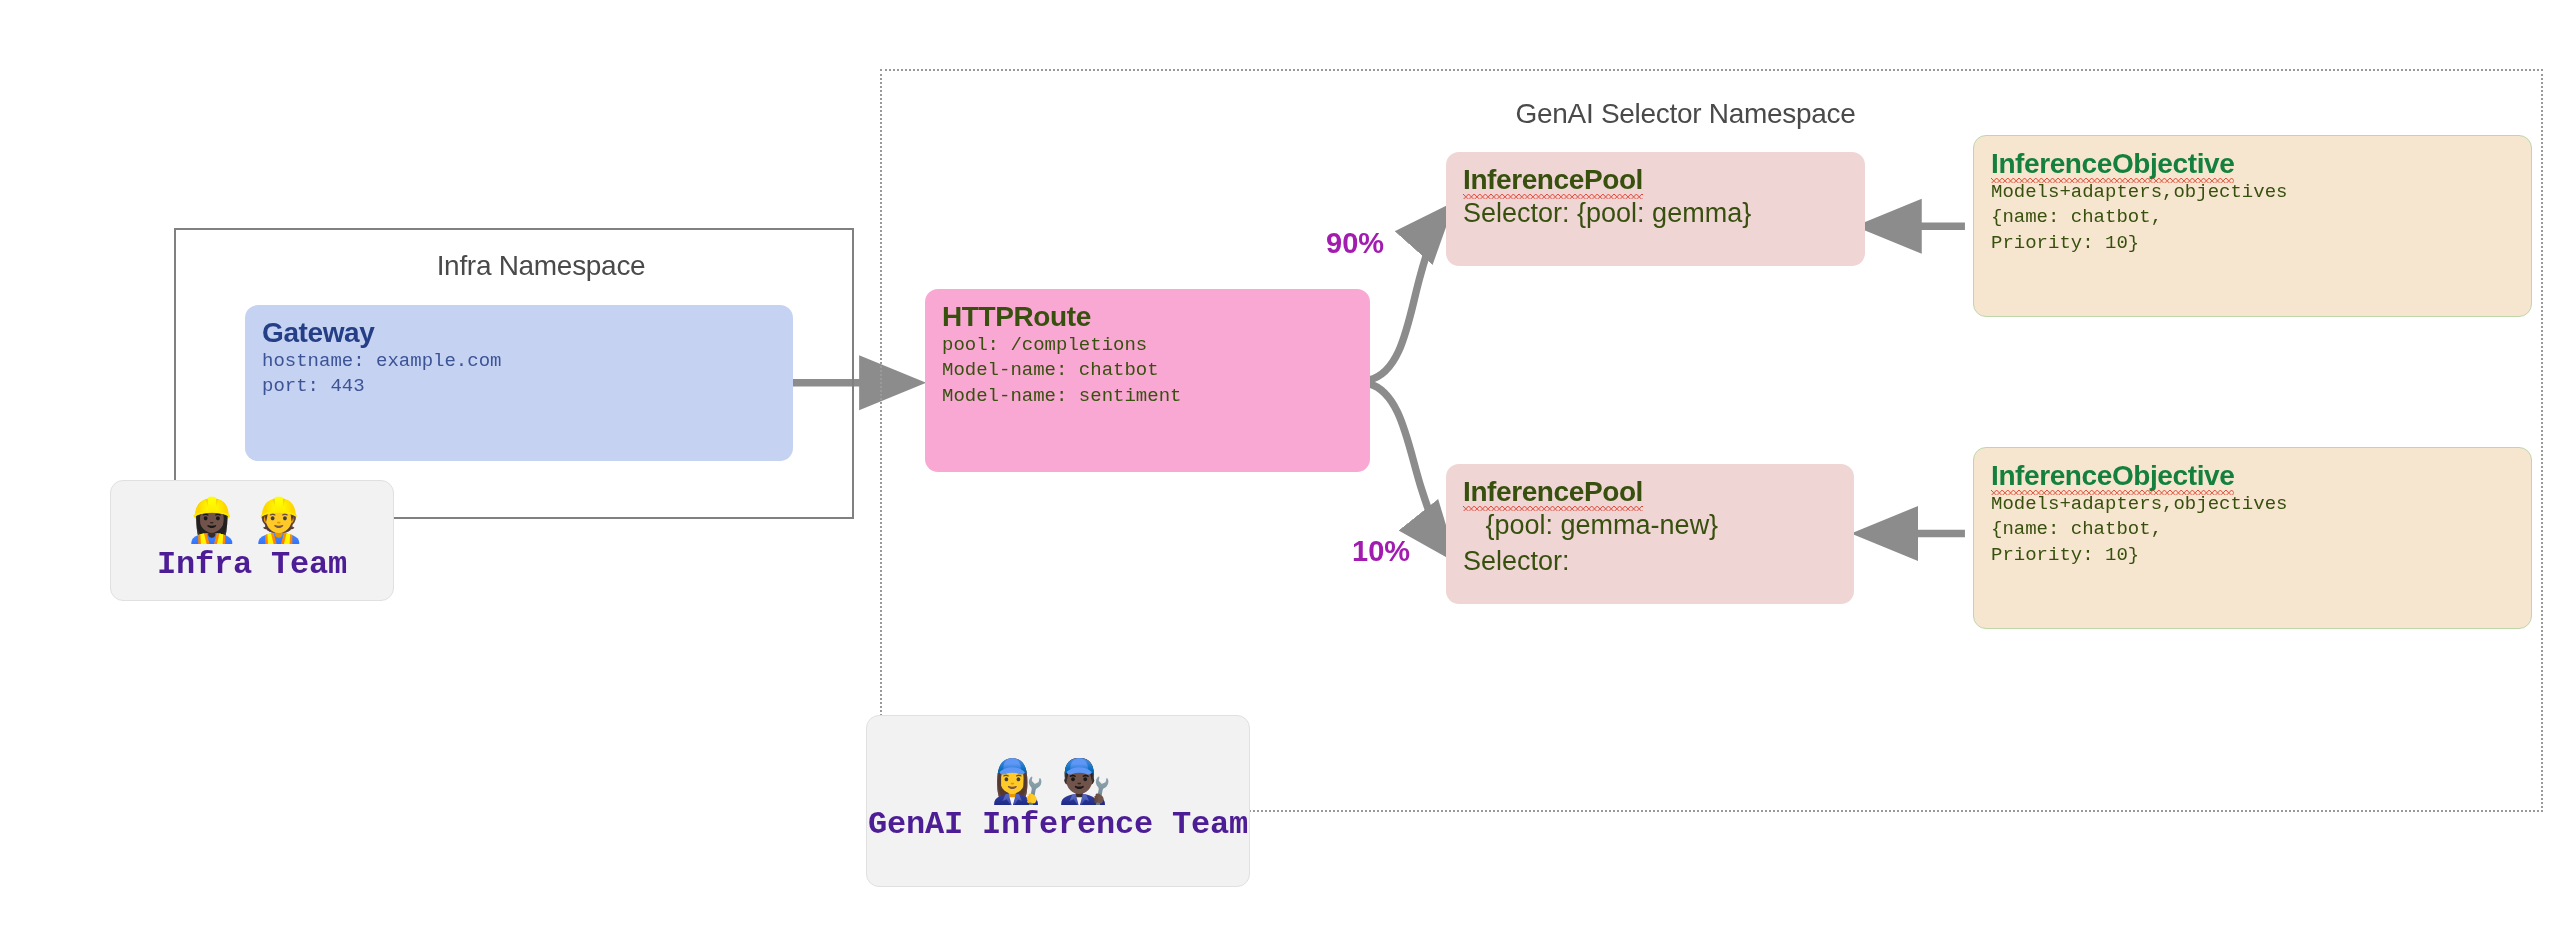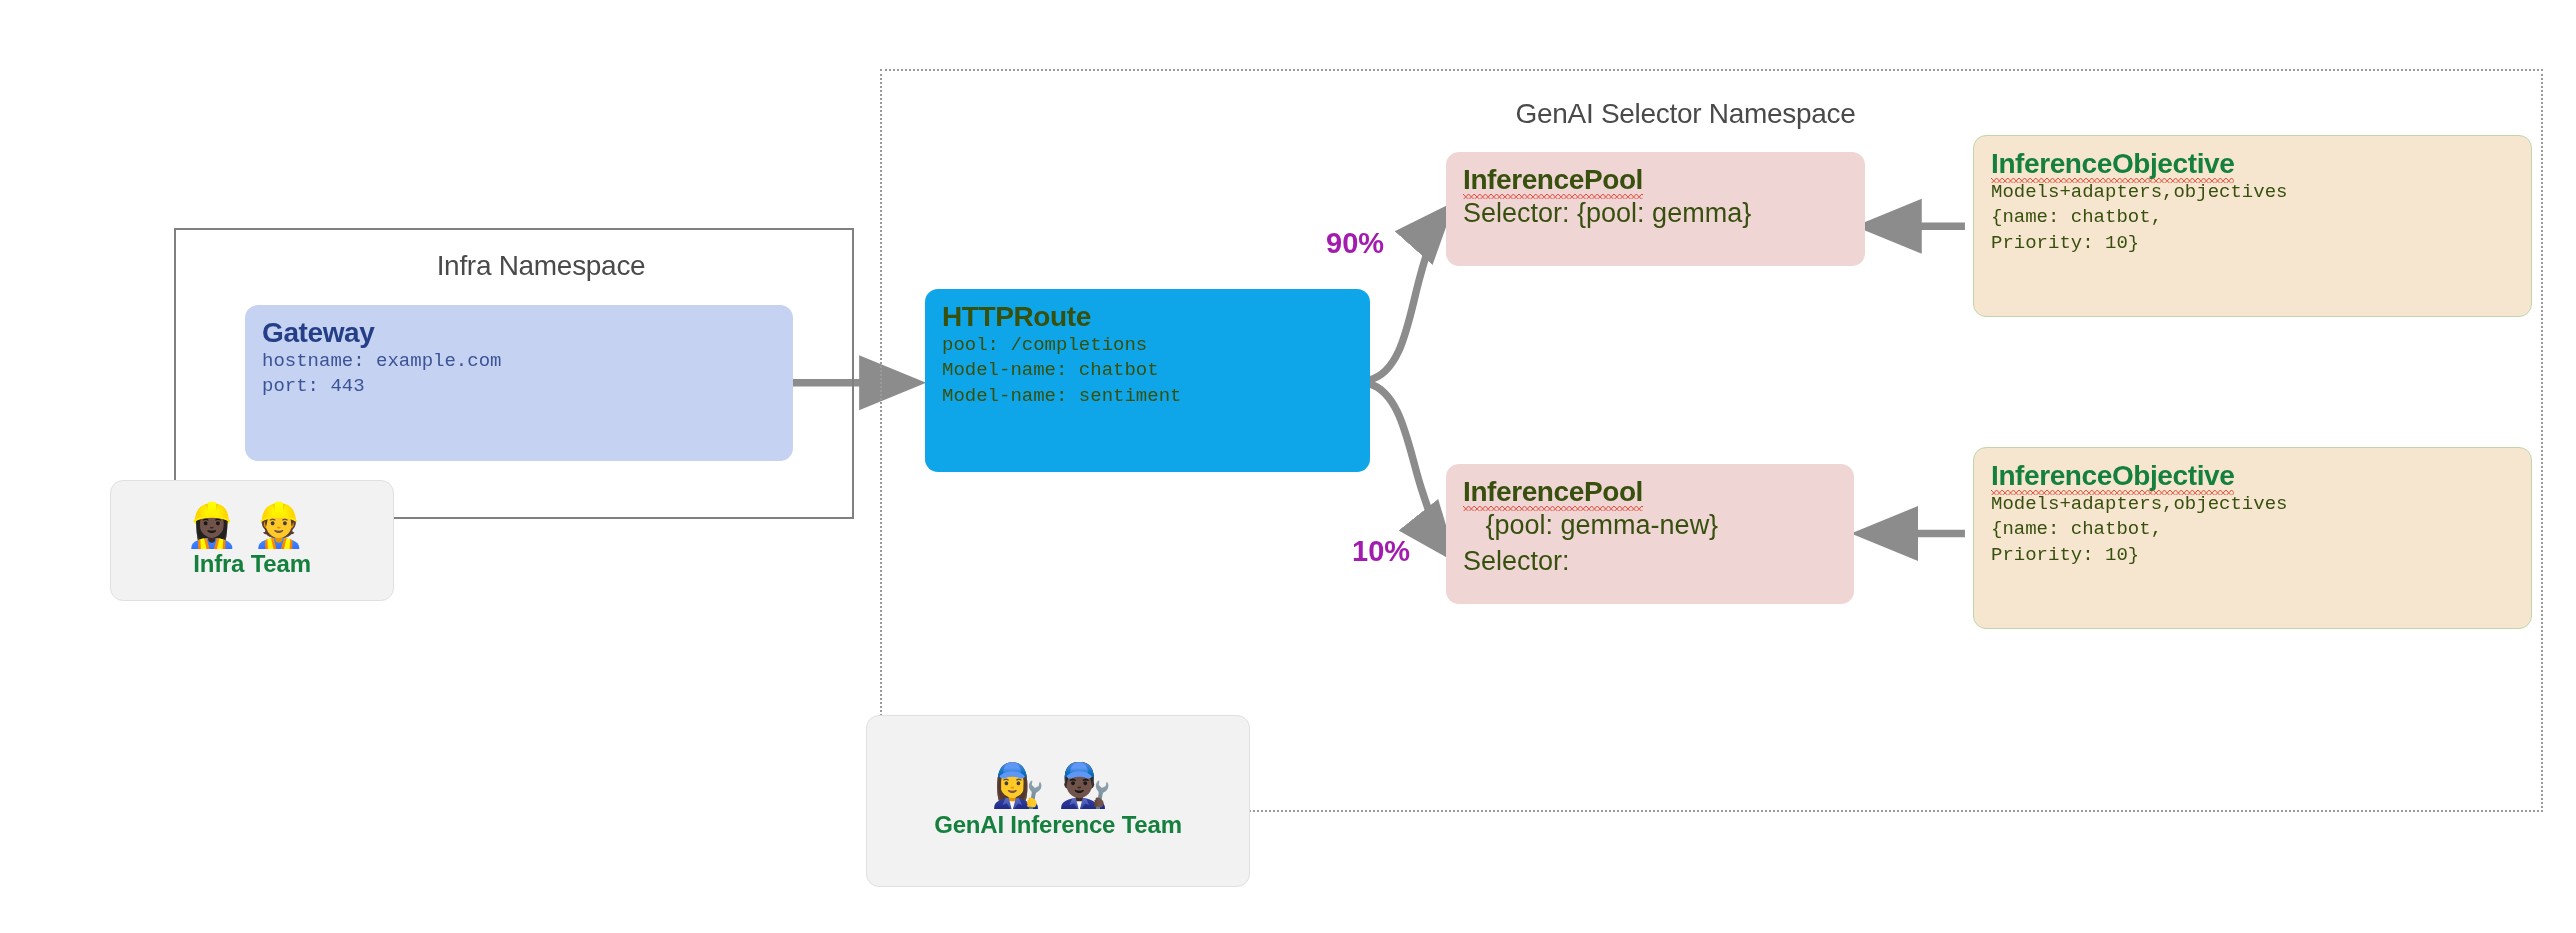--- a/index.html
+++ b/index.html
@@ -87,21 +87,21 @@
 
   
   .card-gateway {
     background: #c5d2f2;
     color: #25418c;
   }
   .card-gateway .title { color: #253f87; }
   .card-gateway .body  { color: #3c5496; }
 
   .card-route {
-    background: #0ea5e9;
+    background: #f9a8d4;
     color: #37500e;
   }
   .card-route .title { color: #37500e; }
   .card-route .body  { color: #37500e; }
 
   .card-pool {
     background: #f0d5d5;
     color: #37500e;
   }
   .card-pool .title { color: #37500e; }
@@ -128,24 +128,24 @@
     justify-content: center;
     gap: 1.9px;
   }
   .team-emojis {
     font-size: 43px;
     line-height: 1.05;
     letter-spacing: 13px;
     font-family: "DejaVu Sans", sans-serif;
   }
   .team-label {
-    font-family: Liberation Sans, sans-serif;
-    font-size: 24px;
+    font-family: Liberation Mono, monospace;
+    font-size: 32px;
     font-weight: bold;
-    color: #15803d;
+    color: #4c1d95;
     letter-spacing: -0.2px;
     white-space: nowrap;
   }
 
   
   .pct {
     position: absolute;
     font-family: "Liberation Sans", sans-serif;
     font-weight: bold;
     font-size: 29px;

